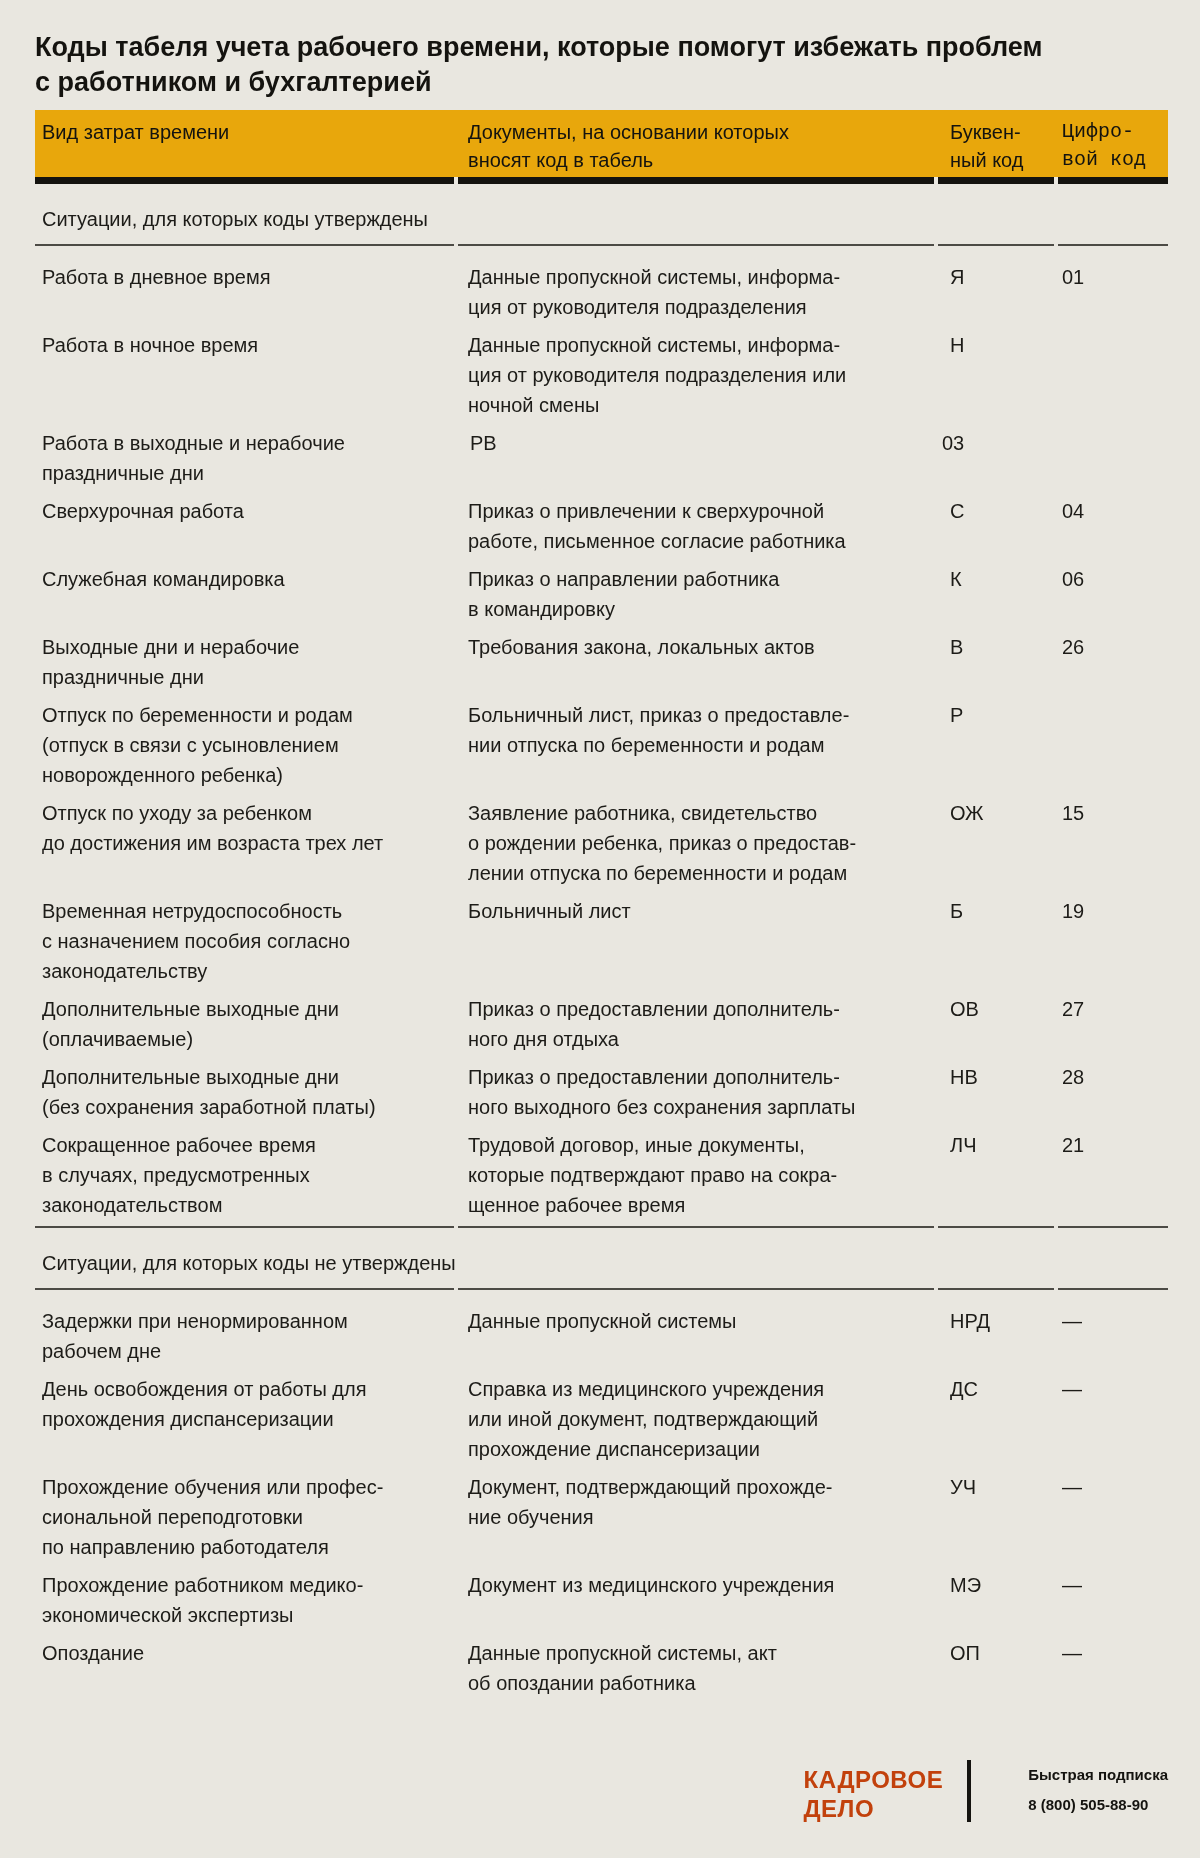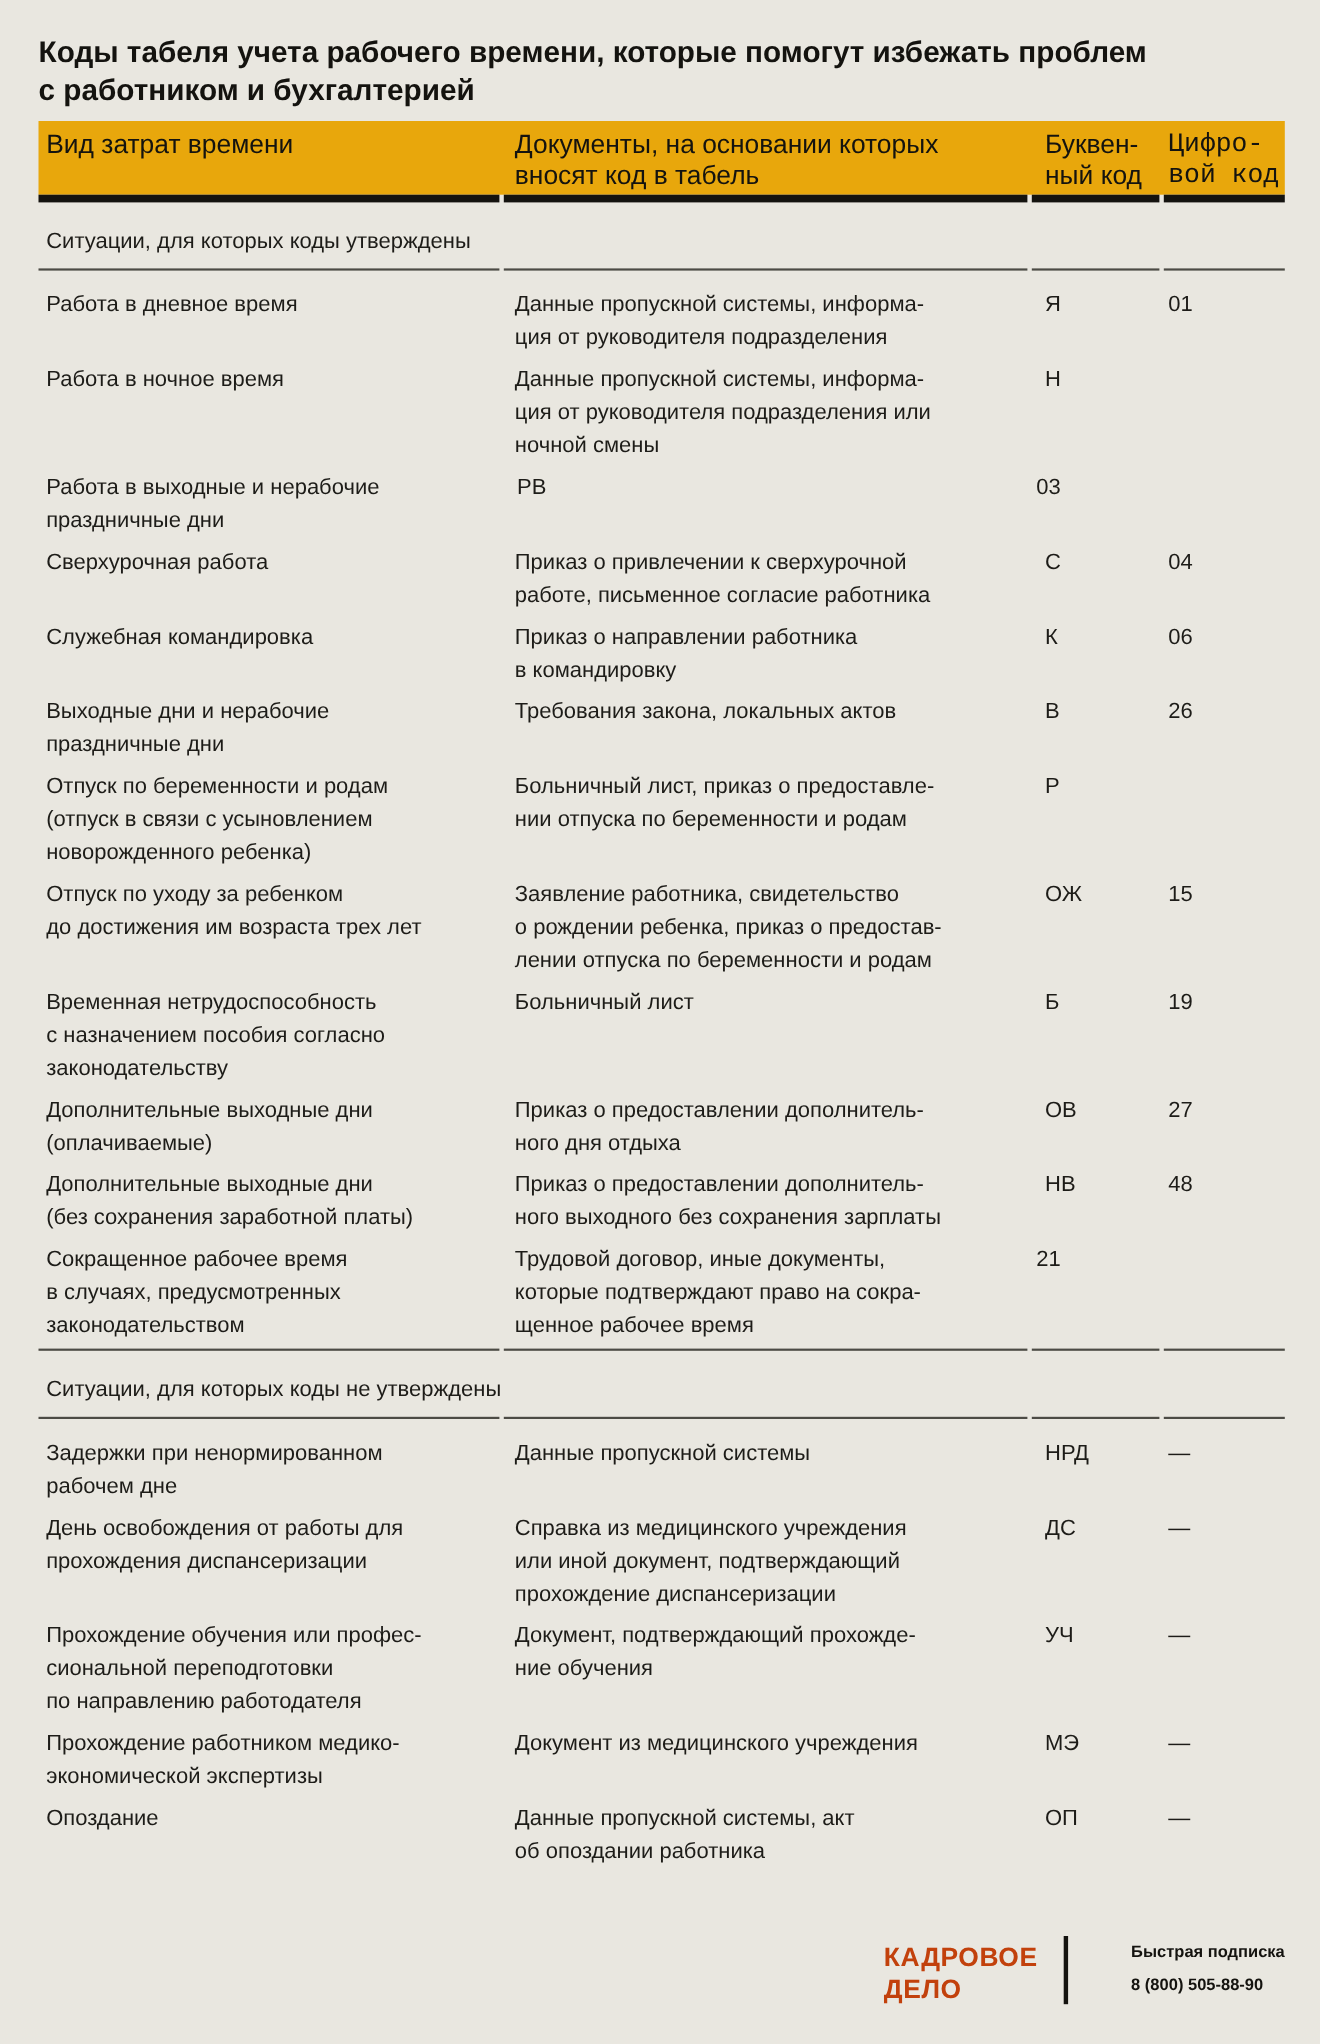--- a/index.html
+++ b/index.html
@@ -25,21 +25,21 @@
   .table-wrap { width: 1133px; }
 
   .grid {
     display: grid;
     grid-template-columns: 419px 476px 116px 110px;
     column-gap: 4px;
   }
 
   .thead { background: #E8A70C; }
   .thead > div {
-    font-size: 24px;
+    font-size: 20px;
     line-height: 28px;
     color: #14130f;
     white-space: pre-line;
     padding: 8px 0 3px 0;
   }
   .thead .c1 { padding-left: 7px; }
   .thead .c2 { padding-left: 10px; }
   .thead .c3 { padding-left: 12px; }
   .thead .c4 { padding-left: 4px; font-family: Liberation Mono, monospace; }
 
@@ -205,29 +205,30 @@
 ного дня отдыха</div>
           <div class="c3">ОВ</div>
           <div class="c4">27</div>
         </div>
         <div class="grid row">
           <div class="c1">Дополнительные выходные дни
 (без сохранения заработной платы)</div>
           <div class="c2">Приказ о предоставлении дополнитель-
 ного выходного без сохранения зарплаты</div>
           <div class="c3">НВ</div>
-          <div class="c4">48</div>
+          <div class="c4">28</div>
         </div>
         <div class="grid row">
           <div class="c1">Сокращенное рабочее время
 в случаях, предусмотренных
 законодательством</div>
           <div class="c2">Трудовой договор, иные документы,
 которые подтверждают право на сокра-
 щенное рабочее время</div>
+          <div class="c3">ЛЧ</div>
           <div class="c4">21</div>
         </div>
         <div class="grid rule before-heading">
           <div class="seg c1"></div>
           <div class="seg c2"></div>
           <div class="seg c3"></div>
           <div class="seg c4"></div>
         </div>
         <div class="section-heading">Ситуации, для которых коды не утверждены</div>
         <div class="grid rule after-heading">

